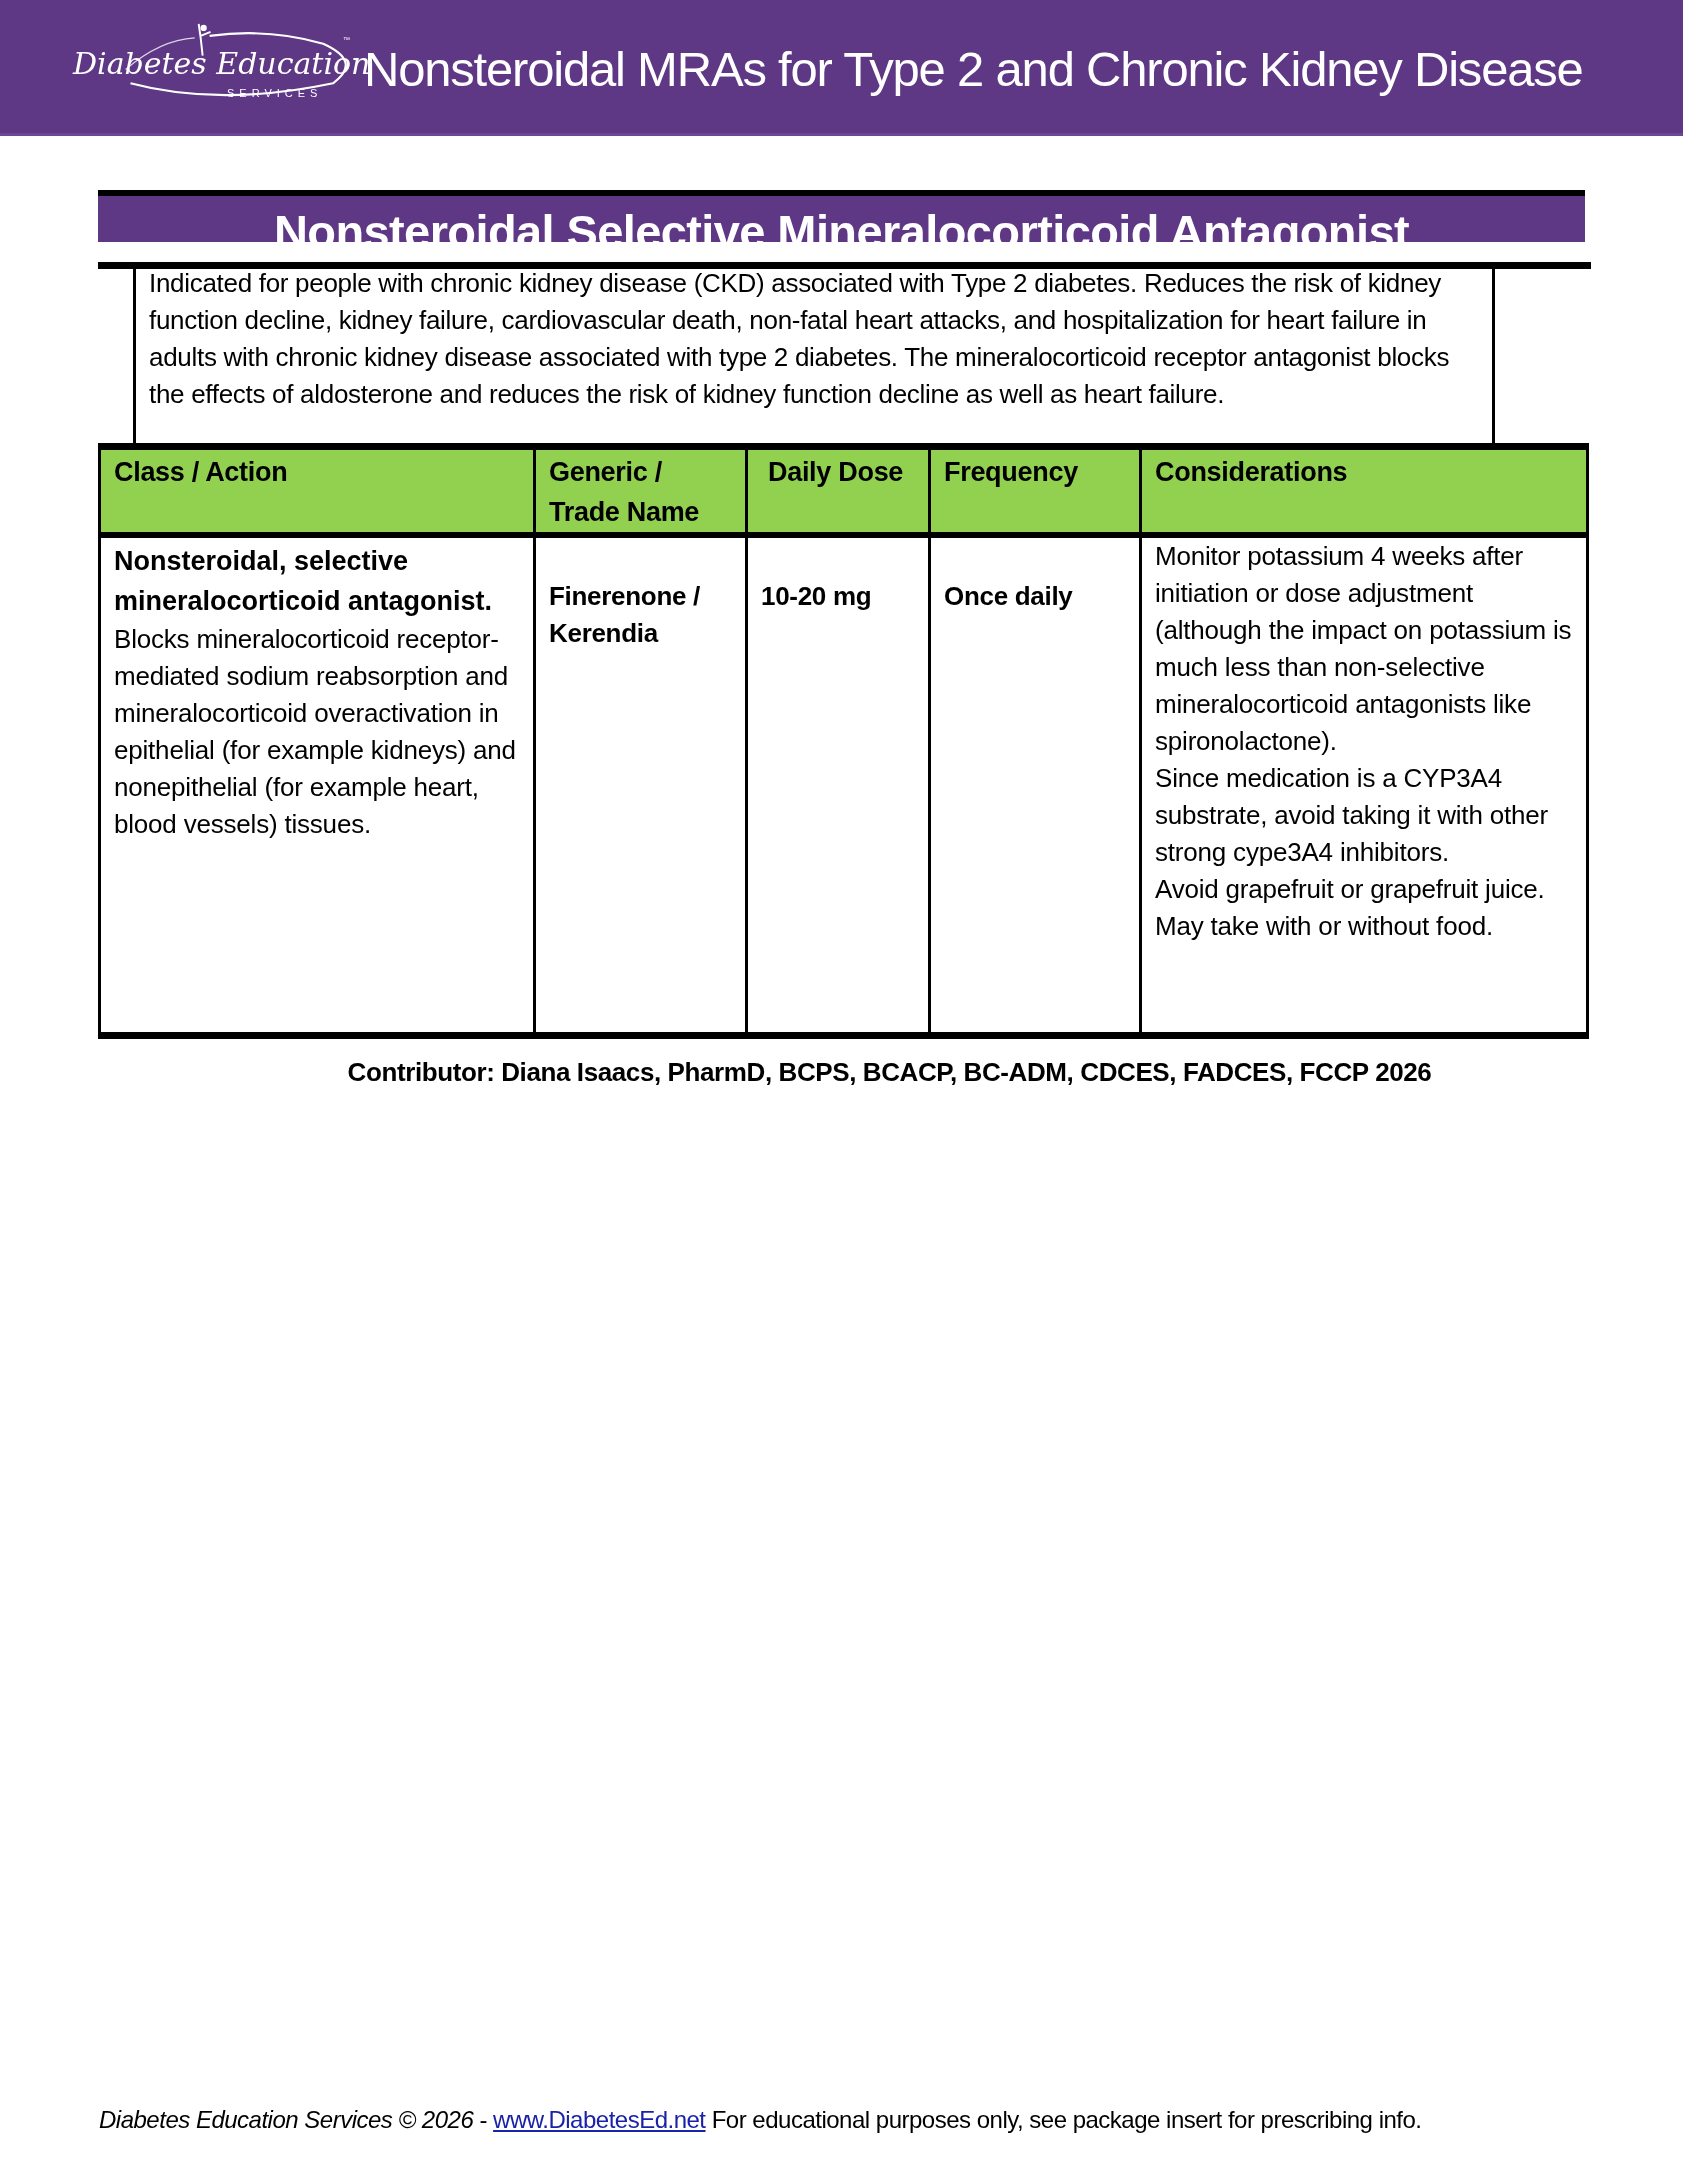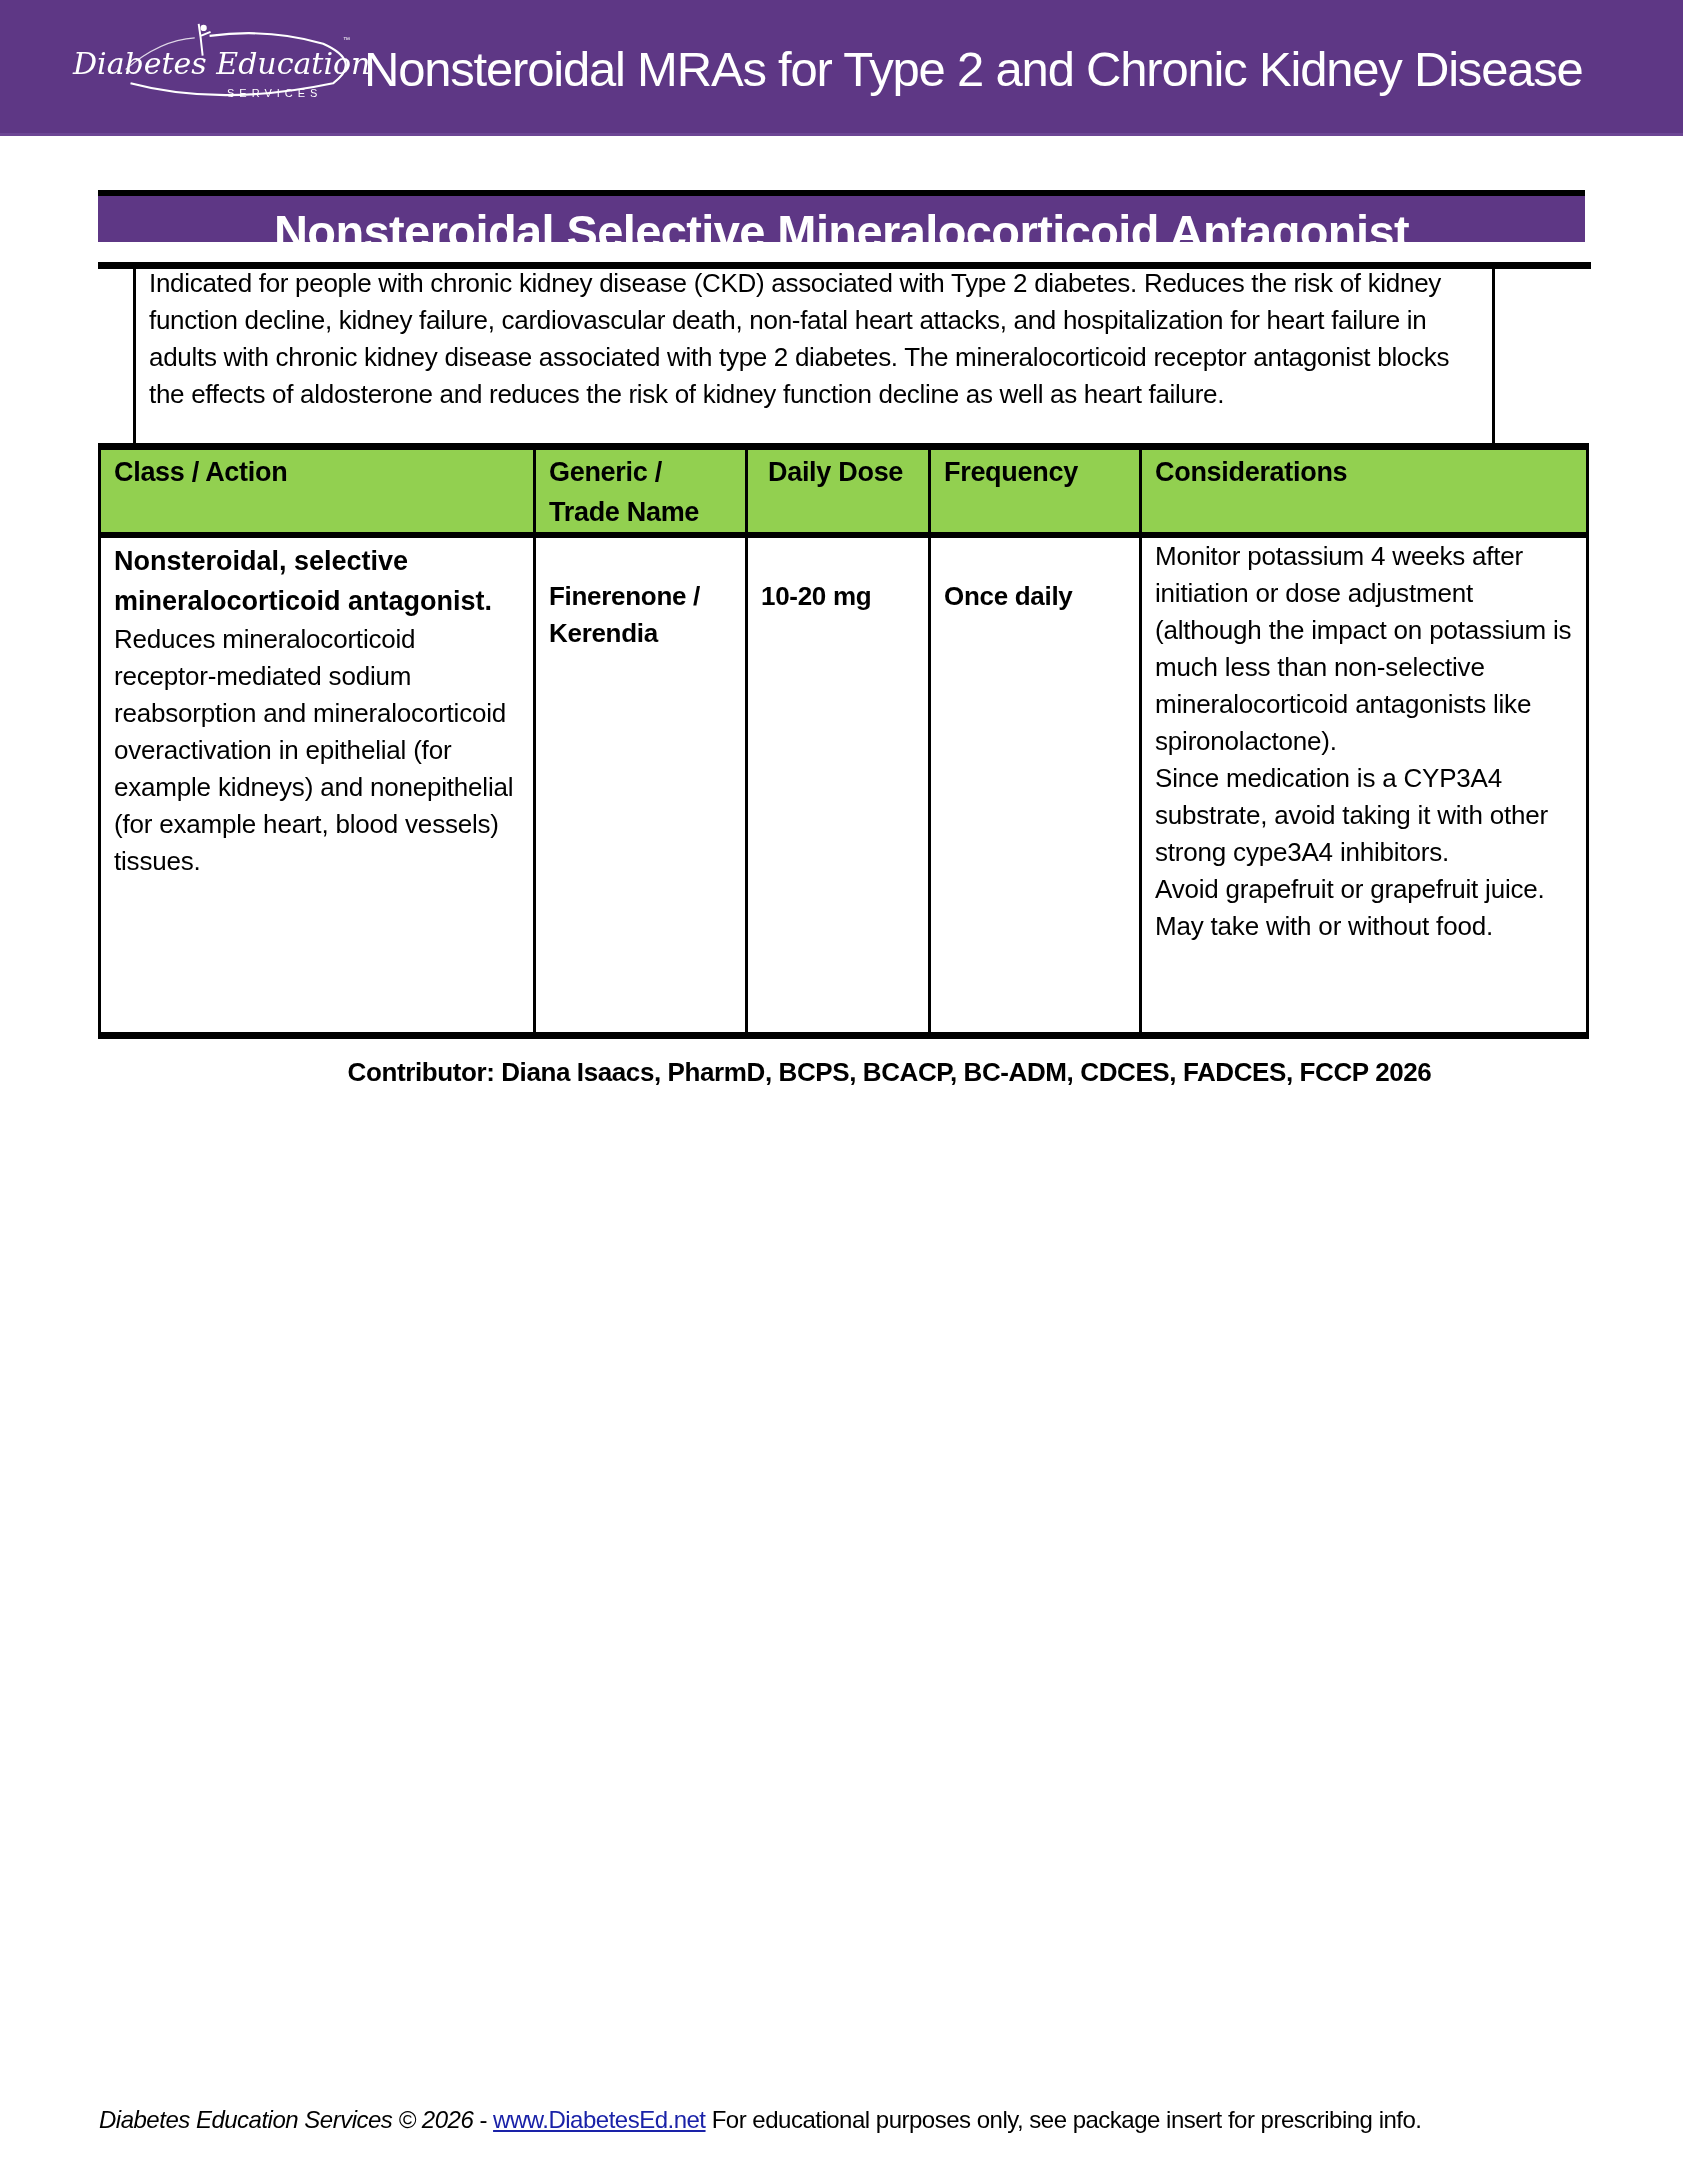--- a/index.html
+++ b/index.html
@@ -134,21 +134,21 @@
           <th>Generic / Trade Name</th>
           <th class="dose-head">Daily Dose</th>
           <th>Frequency</th>
           <th>Considerations</th>
         </tr>
       </thead>
       <tbody>
         <tr>
           <td>
             <span class="lead">Nonsteroidal, selective mineralocorticoid antagonist.</span>
-            <span class="body">Reduces mineralocorticoid receptor-mediated sodium reabsorption and mineralocorticoid overactivation in epithelial (for example kidneys) and nonepithelial (for example heart, blood vessels) tissues.</span>
+            <span class="body">Blocks mineralocorticoid receptor-mediated sodium reabsorption and mineralocorticoid overactivation in epithelial (for example kidneys) and nonepithelial (for example heart, blood vessels) tissues.</span>
           </td>
           <td class="bold">Finerenone / Kerendia</td>
           <td class="bold">10-20 mg</td>
           <td class="bold">Once daily</td>
           <td class="consid">
             <div>Monitor potassium 4 weeks after initiation or dose adjustment (although the impact on potassium is much less than non-selective mineralocorticoid antagonists like spironolactone).</div>
             <div>Since medication is a CYP3A4 substrate, avoid taking it with other strong cype3A4 inhibitors.</div>
             <div>Avoid grapefruit or grapefruit juice.</div>
             <div>May take with or without food.</div>
           </td>

